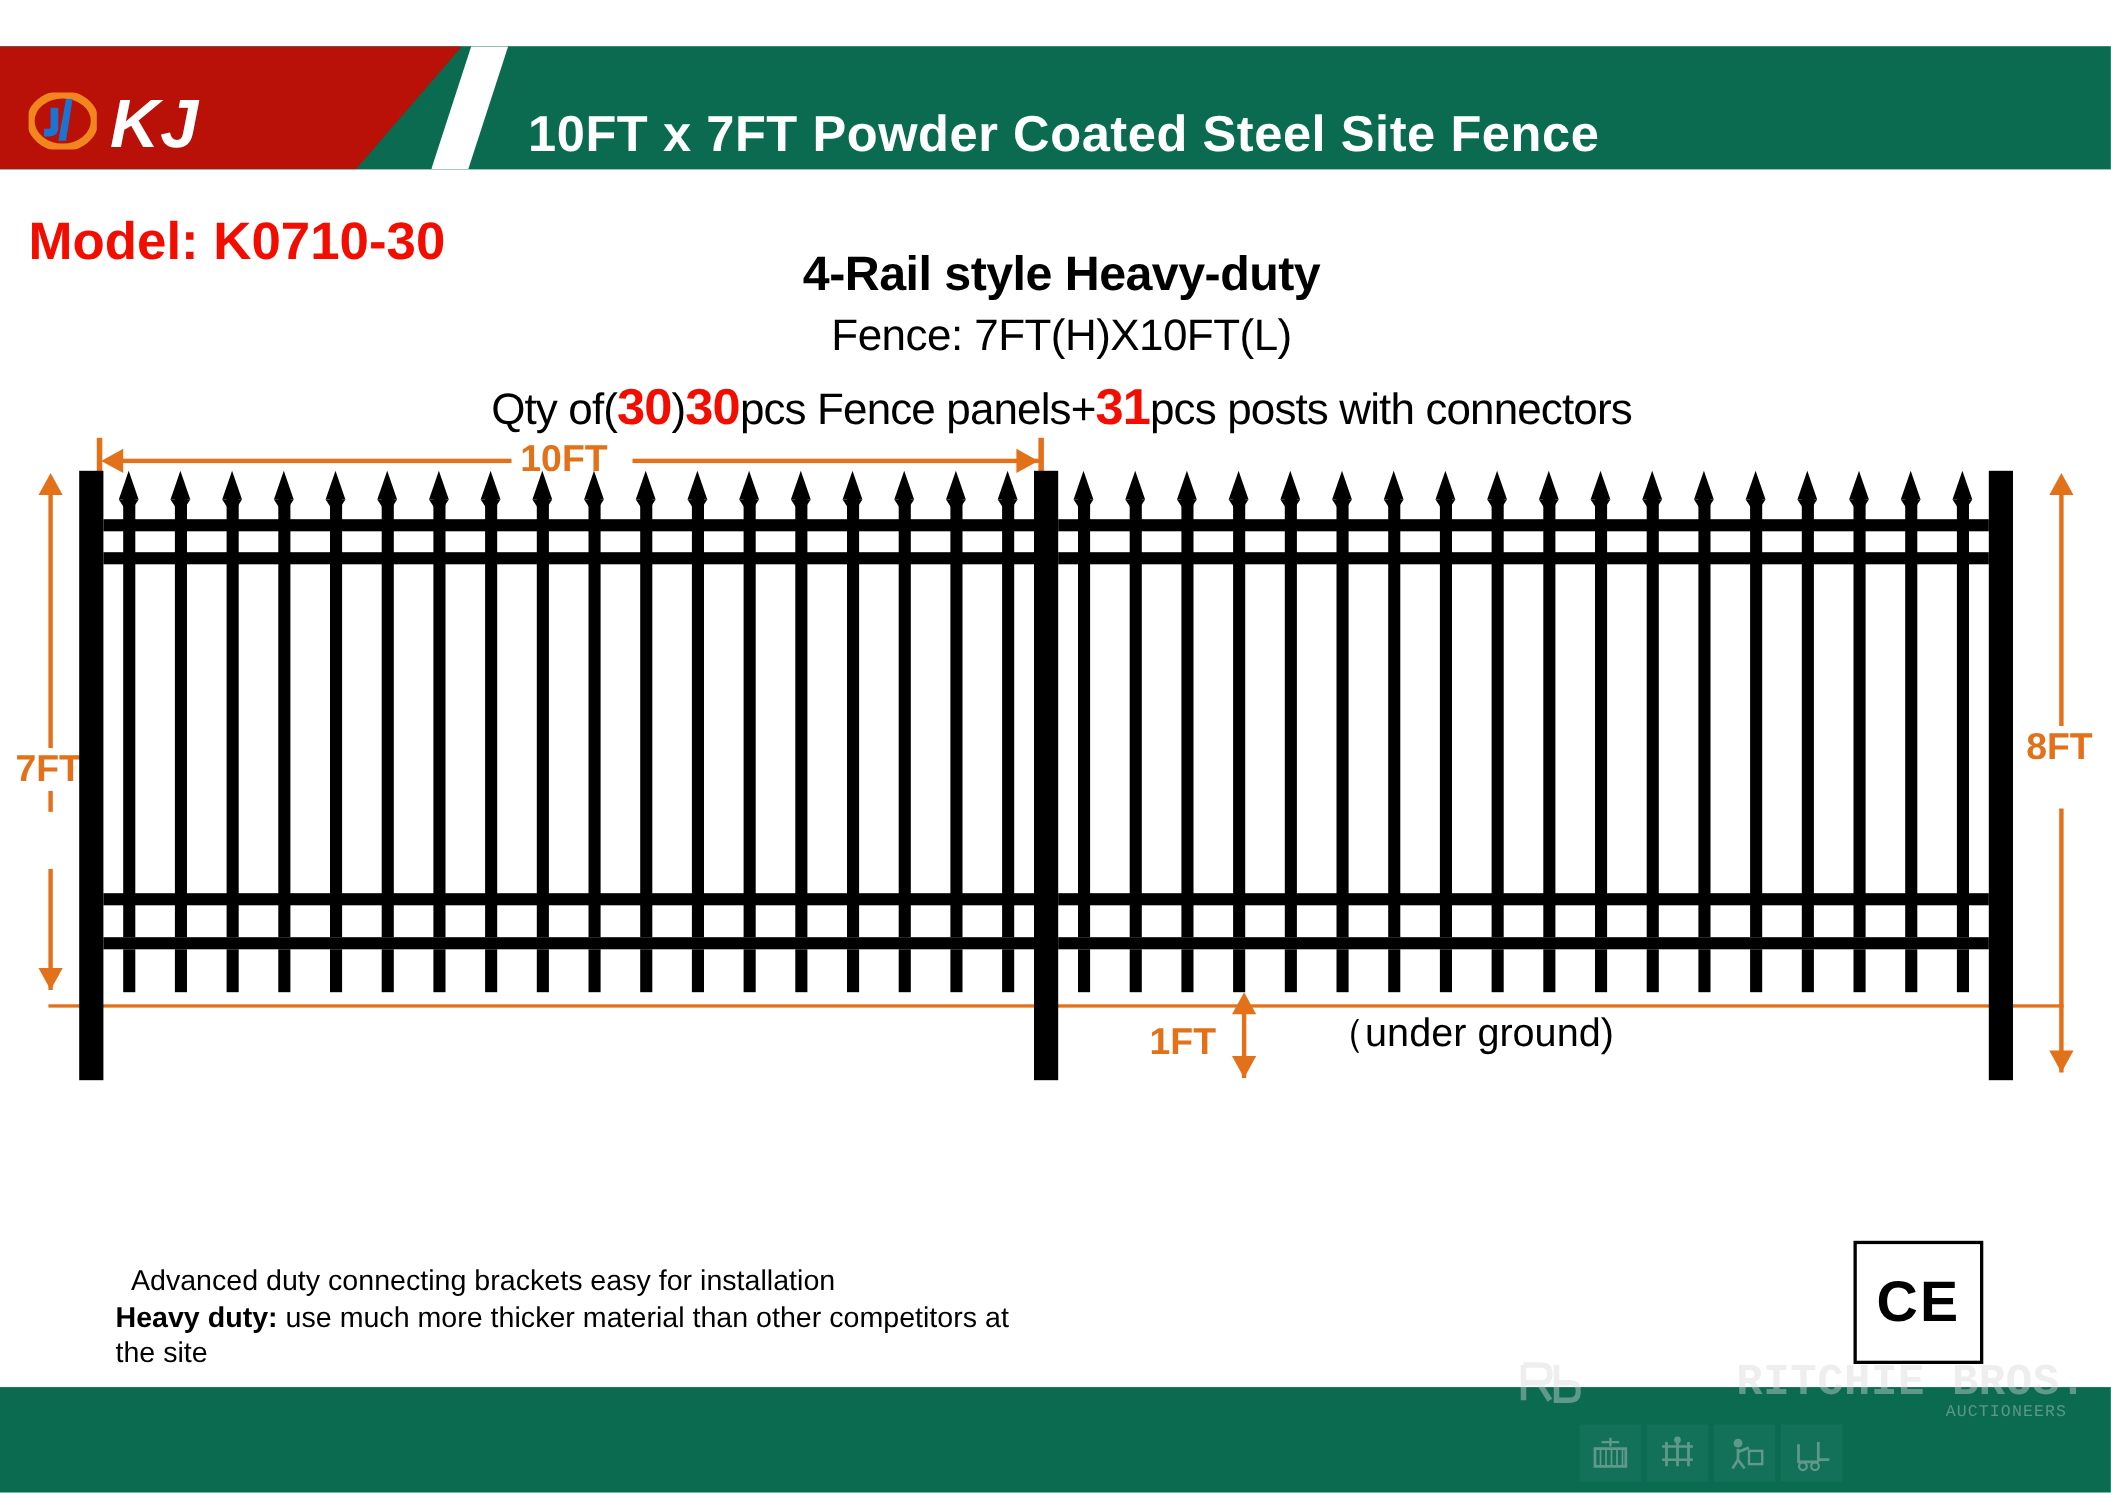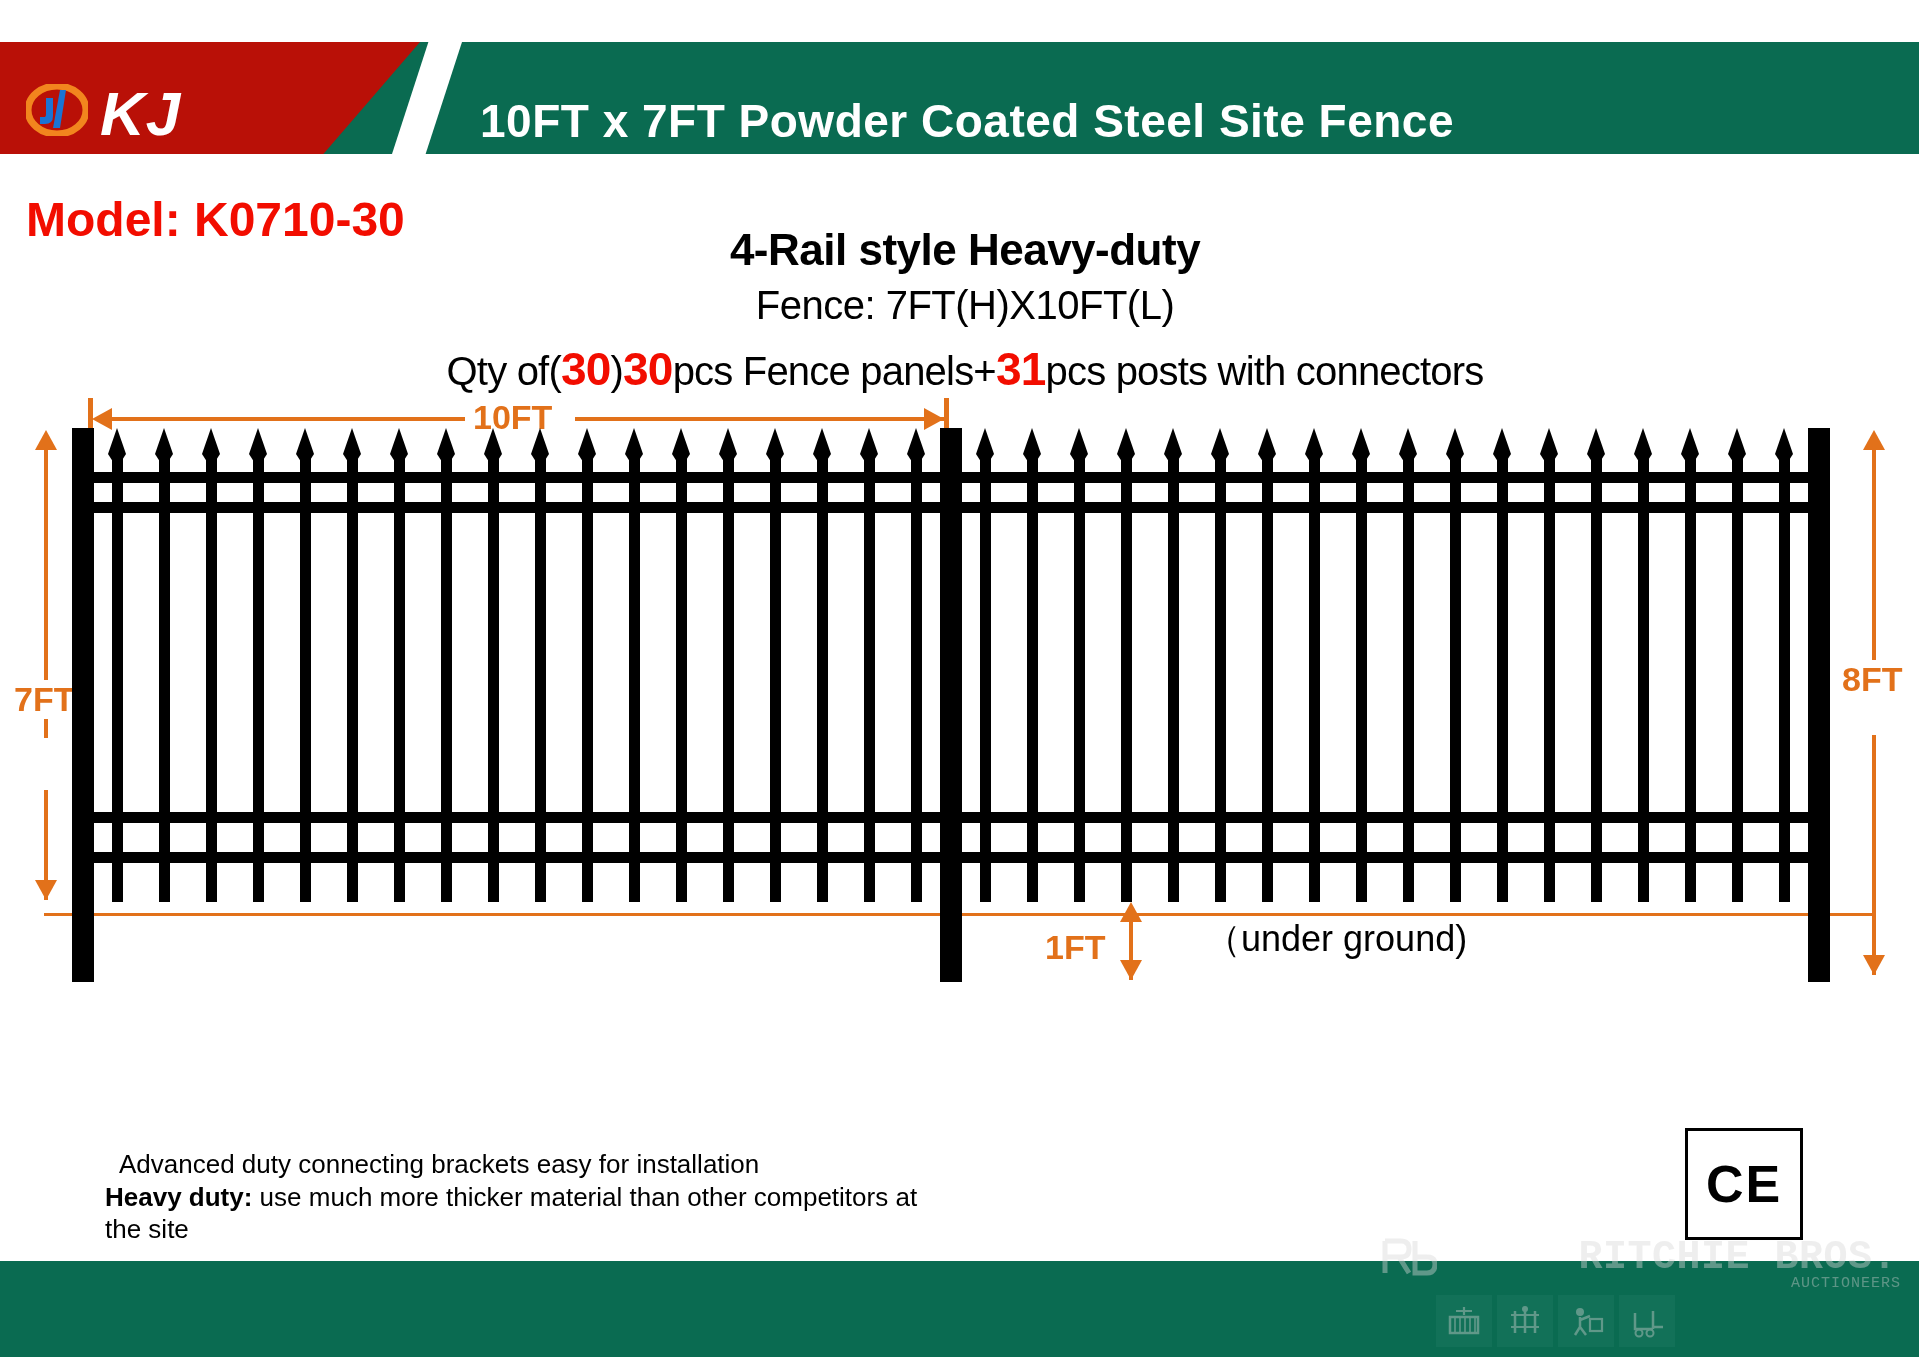--- a/index.html
+++ b/index.html
@@ -144,21 +144,21 @@
   .watermark {
     position:absolute; right:14px; bottom:4px;
     width:560px; height:124px; opacity:0.42;font-family:Liberation Mono, monospace;
   }
   .wm-title {
     position:absolute; right:8px; top:6px;
     font-size:40px; font-weight:bold; color:#d8d8d8;
     letter-spacing:0.5px; white-space:nowrap;
   }
   .wm-sub {
-    position:absolute; right:4px; top:46px;
+    position:absolute; right:26px; top:46px;
     font-size:15px; color:#cfcfcf; letter-spacing:1px; white-space:nowrap;
   }
   .wm-logo {
     position:absolute; right:468px; top:8px; width:56px; height:40px;
   }
   .wm-icons {
     position:absolute; right:230px; bottom:6px;
     display:flex; gap:5px;
   }
   .wm-icon {

